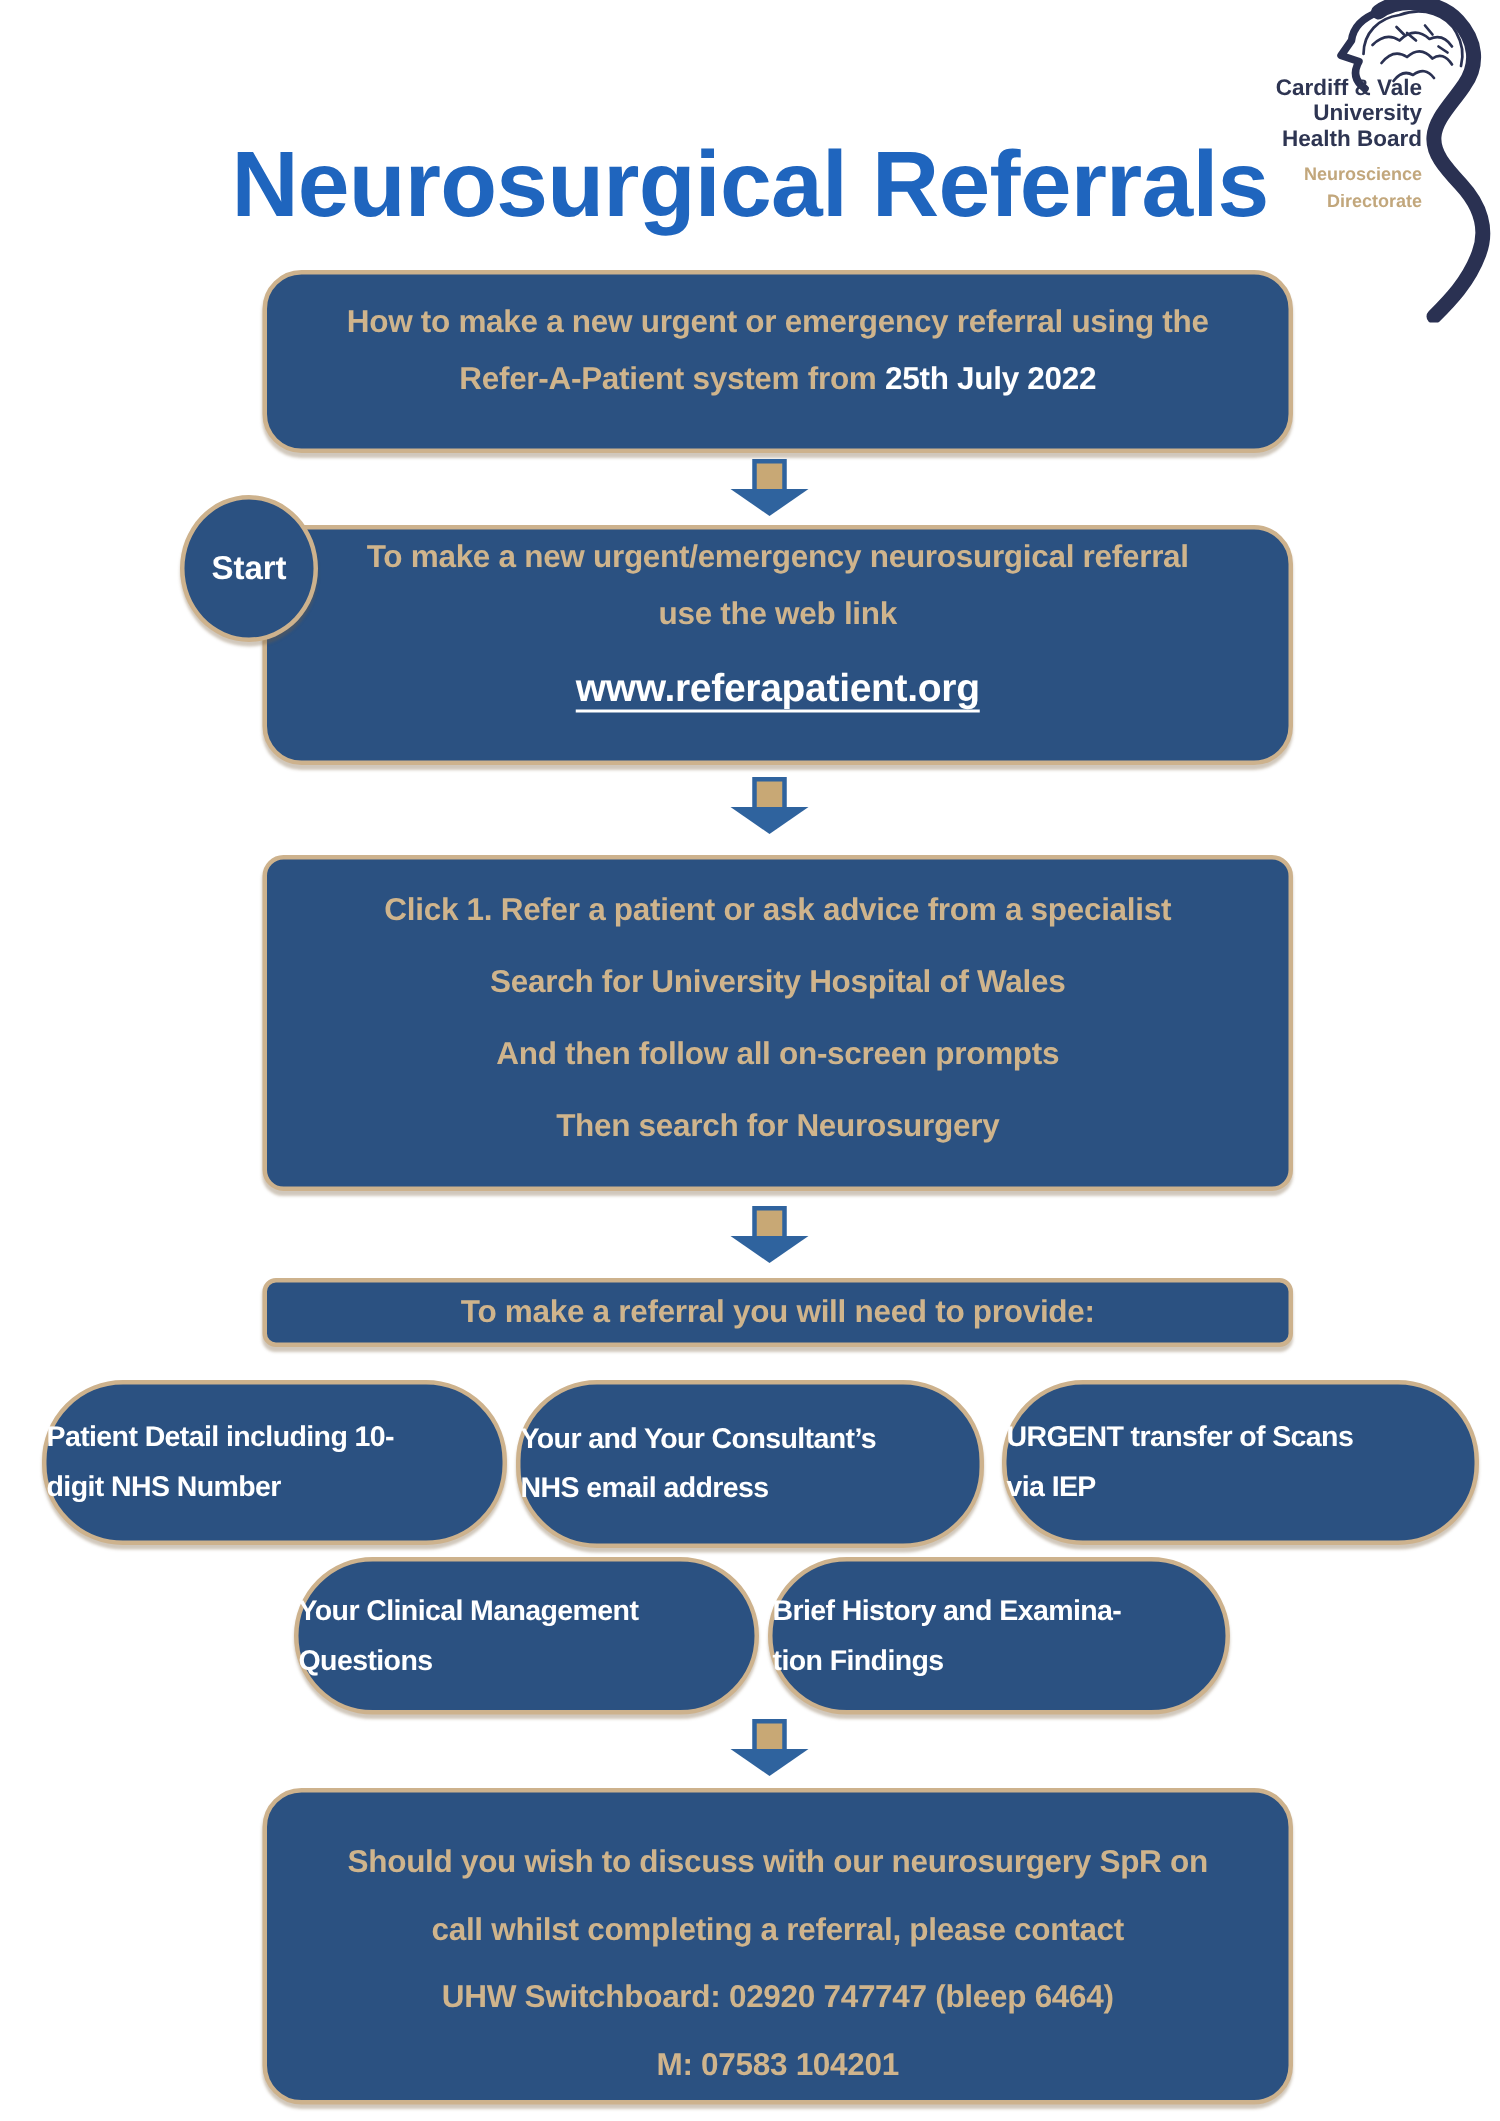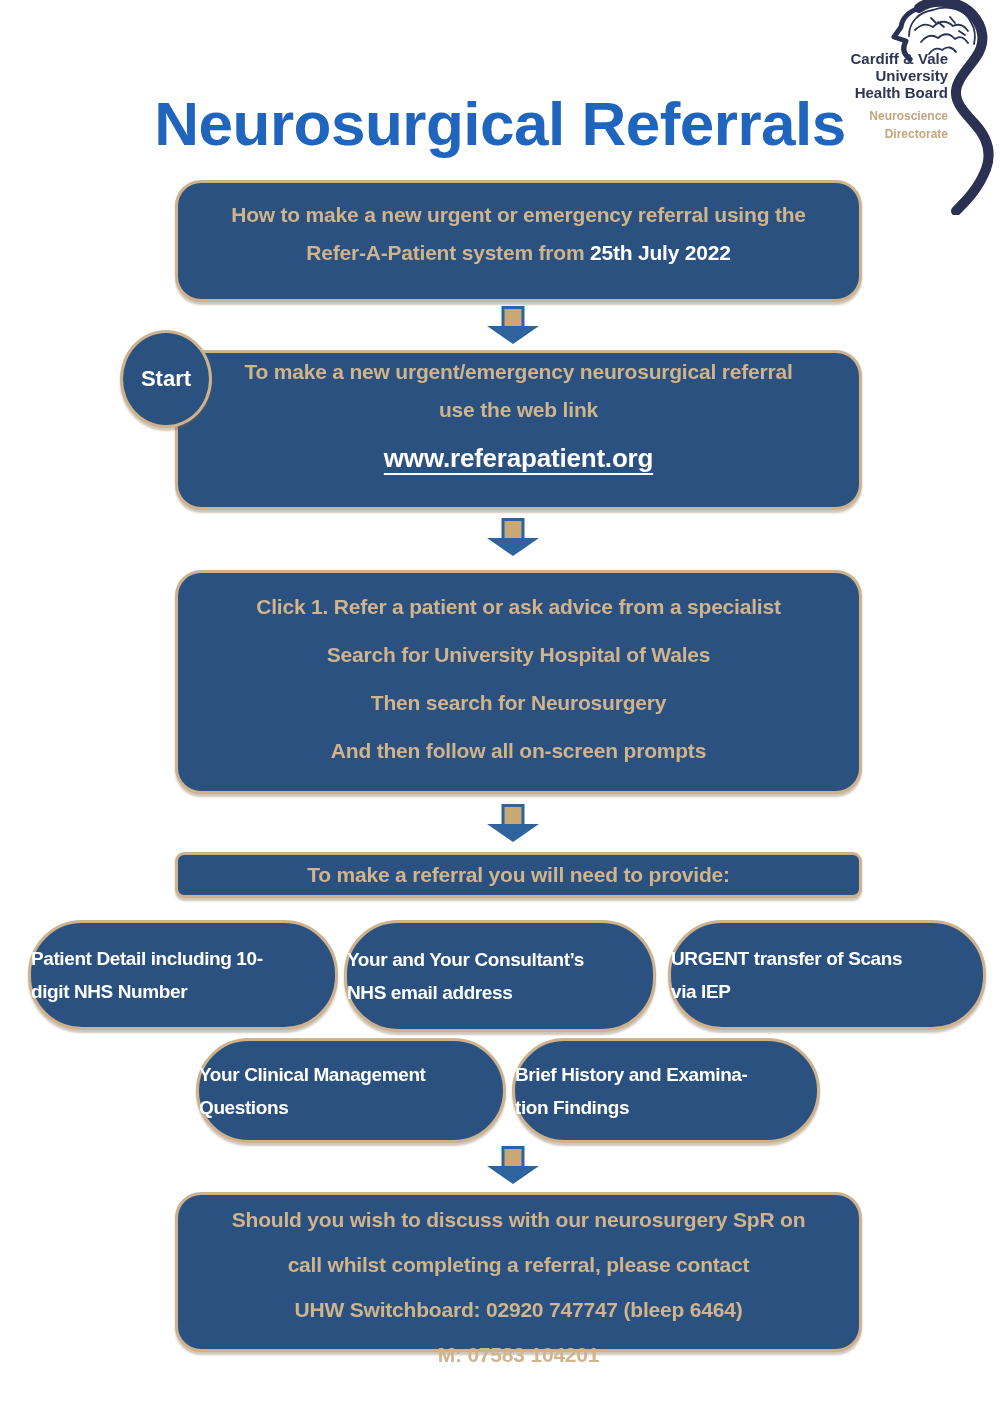--- a/index.html
+++ b/index.html
@@ -27,23 +27,23 @@
   .box {
     position:absolute; box-sizing:border-box;
     background:#2b5181; border:3px solid #cdb28d; border-radius:26px;
     color:#cfb48c; font-weight:bold; text-align:center;
     box-shadow:0 3px 2px rgba(120,95,60,0.35);
   }
   .line { font-size:21px; letter-spacing:-0.2px; line-height:38px; white-space:nowrap; }
 
   .intro-box   { left:175px; top:180px;  width:687px; height:122px; padding-top:13px; }
   .weblink-box { left:175px; top:350px;  width:687px; height:160px; }
-  .steps-box   { left:175px; top:570px;  width:687px; height:224px; padding-top:10px; }
+  .steps-box   { left:175px; top:570px;  width:687px; height:224px; padding-top:10px;border-radius:14px; }
   .steps-box .line { line-height:48px; }
-  .contact-box { left:175px; top:1192px; width:687px; height:160px; padding-top:2px; }
+  .contact-box { left:175px; top:1192px; width:687px; height:211px; padding-top:24px; }
   .contact-box .line { line-height:45px; }
 
   .highlight-white { color:#ffffff; }
 
   .web-link {
     display:inline-block; margin-top:14px; color:#ffffff; font-size:26px; font-weight:bold;
     text-decoration:underline; text-underline-offset:6px; text-decoration-thickness:2px;
     letter-spacing:-0.2px; cursor:pointer;
   }
 
@@ -135,22 +135,22 @@
 </div>
 
 <svg class="down-arrow arrow-2" viewBox="0 0 60 40" xmlns="http://www.w3.org/2000/svg">
   <rect x="20" y="1.5" width="20" height="20" fill="#c8a875" stroke="#2f639e" stroke-width="3"></rect>
   <polygon points="4,20 56,20 30,38" fill="#2f639e"></polygon>
 </svg>
 
 <div class="box steps-box">
   <div class="line">Click 1. Refer a patient or ask advice from a specialist</div>
   <div class="line">Search for University Hospital of Wales</div>
+  <div class="line">And then follow all on-screen prompts</div>
   <div class="line">Then search for Neurosurgery</div>
-  <div class="line">And then follow all on-screen prompts</div>
 </div>
 
 <svg class="down-arrow arrow-3" viewBox="0 0 60 40" xmlns="http://www.w3.org/2000/svg">
   <rect x="20" y="1.5" width="20" height="20" fill="#c8a875" stroke="#2f639e" stroke-width="3"></rect>
   <polygon points="4,20 56,20 30,38" fill="#2f639e"></polygon>
 </svg>
 
 <div class="box provide-header">
   <div class="line">To make a referral you will need to provide:</div>
 </div>

